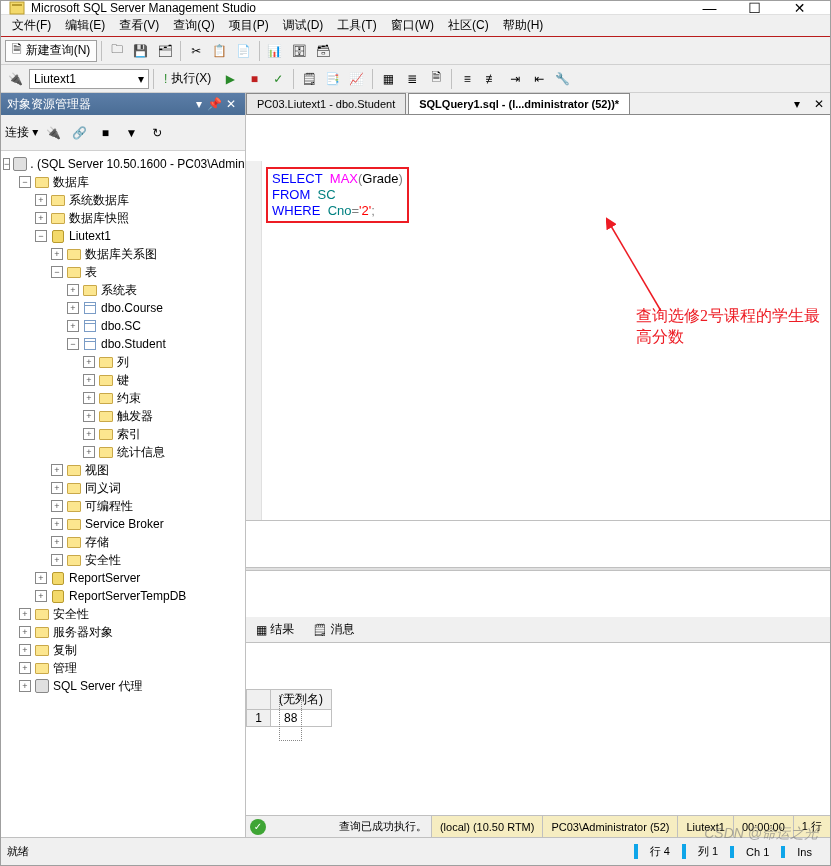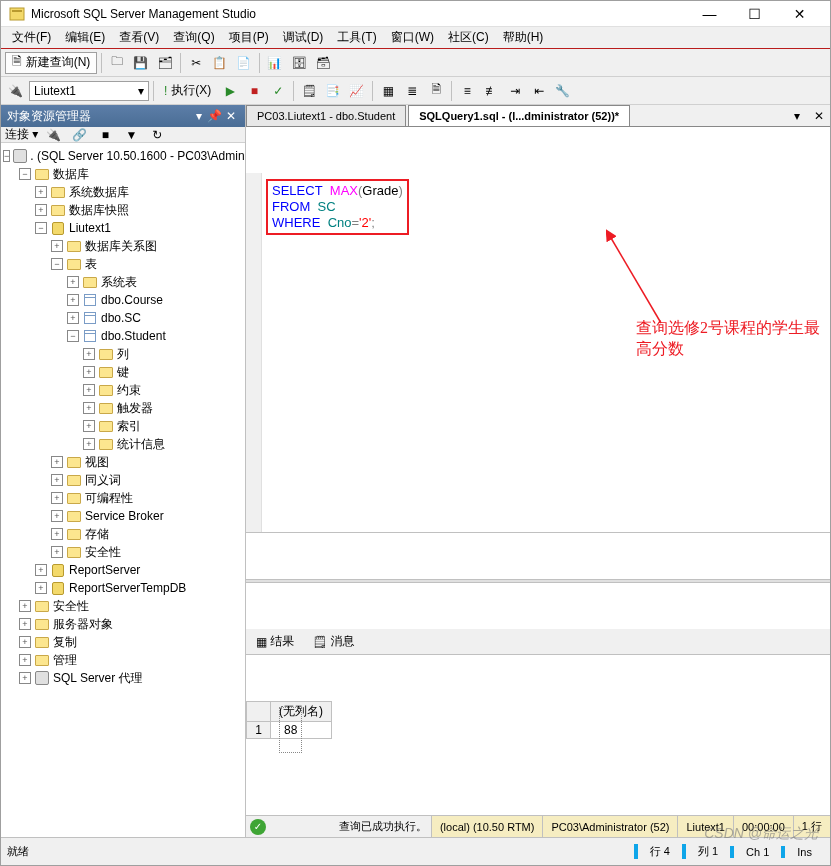--- a/index.html
+++ b/index.html
@@ -1,35 +1,35 @@
 <!DOCTYPE html>
 <html><head>
 <meta charset="utf-8">
 <style>
 * { box-sizing: border-box; font-family: "Microsoft YaHei", "SimSun", Tahoma, sans-serif; }
 body { margin: 0; padding: 0; background: #f0f0f0; font-size: 12px; color: #000; }
 .window { width: 831px; height: 866px; background: #fff; border: 1px solid #9f9f9f; display: flex; flex-direction: column; position: relative; }
-.titlebar { height: 26px; background: #fff; display: flex; align-items: center; padding: 0 8px; border-bottom: 1px solid #e0e0e0; }
+.titlebar { height: 14px; background: #fff; display: flex; align-items: center; padding: 0 8px; border-bottom: 1px solid #e0e0e0; }
 .titlebar .appicon { width: 16px; height: 16px; margin-right: 6px; }
 .titlebar .title { flex: 1; font-size: 12px; }
 .winbtns { display: flex; gap: 0; }
 .winbtn { width: 45px; height: 28px; display: flex; align-items: center; justify-content: center; font-size: 14px; cursor: default; }
 .menubar { height: 22px; display: flex; align-items: center; padding: 0 4px; background: #f0f0f0; border-bottom: 1px solid #b91c1c; font-size: 12px; }
 .menuitem { padding: 2px 7px; cursor: default; }
 .toolbar { height: 28px; display: flex; align-items: center; padding: 2px 4px; background: #f0f0f0; border-bottom: 1px solid #d0d0d0; gap: 2px; }
 .tbtn { width: 22px; height: 22px; display: flex; align-items: center; justify-content: center; border: 1px solid transparent; cursor: default; font-size: 12px; }
 .tbtn-text { padding: 2px 6px; height: 22px; display: flex; align-items: center; border: 1px solid #a0a0a0; background: #fdfdfd; gap: 4px; font-size: 12px; }
 .tbsep { width: 1px; height: 20px; background: #c0c0c0; margin: 0 2px; }
 .dbcombo { width: 120px; height: 20px; border: 1px solid #a0a0a0; background: #fff; padding: 0 4px; font-size: 12px; display: flex; align-items: center; }
 .body { flex: 1; display: flex; overflow: hidden; }
 .sidebar { width: 245px; border-right: 1px solid #c0c0c0; display: flex; flex-direction: column; background: #fff; }
 .panel-header { height: 22px; background: linear-gradient(#5c7ea8, #4a6d95); color: #fff; display: flex; align-items: center; padding: 0 6px; font-size: 12px; }
 .panel-header .spacer { flex: 1; }
 .panel-header .hbtn { width: 16px; height: 16px; display: flex; align-items: center; justify-content: center; color: #fff; }
-.connect-bar { height: 16px; display: flex; align-items: center; padding: 0 4px; background: #f0f0f0; gap: 4px; font-size: 12px; border-bottom: 1px solid #d0d0d0; }
+.connect-bar { height: 36px; display: flex; align-items: center; padding: 0 4px; background: #f0f0f0; gap: 4px; font-size: 12px; border-bottom: 1px solid #d0d0d0; }
 .tree { flex: 1; overflow: auto; padding: 4px 0; font-size: 12px; }
 .tree-node { display: flex; align-items: center; height: 18px; padding-left: 4px; white-space: nowrap; }
 .tree-toggle { width: 12px; height: 12px; border: 1px solid #888; background: #fff; display: flex; align-items: center; justify-content: center; font-size: 9px; margin-right: 3px; line-height: 1; color: #555; }
 .tree-icon { width: 16px; height: 16px; margin-right: 3px; display: flex; align-items: center; justify-content: center; }
 .folder { background: #fce68f; border: 1px solid #c9a849; border-radius: 1px; width: 14px; height: 11px; }
 .dbicon { background: #f3d96a; border: 1px solid #b89a2f; width: 12px; height: 13px; border-radius: 2px; }
 .tableicon { width: 12px; height: 12px; background: #fff; border: 1px solid #7a9cc6; position: relative; }
 .tableicon::before { content: ""; position: absolute; top: 2px; left: 0; right: 0; height: 1px; background: #7a9cc6; }
 .srvicon { width: 14px; height: 14px; background: #e0e0e0; border: 1px solid #888; border-radius: 2px; }
 .main { flex: 1; display: flex; flex-direction: column; overflow: hidden; gap: 46px; }

